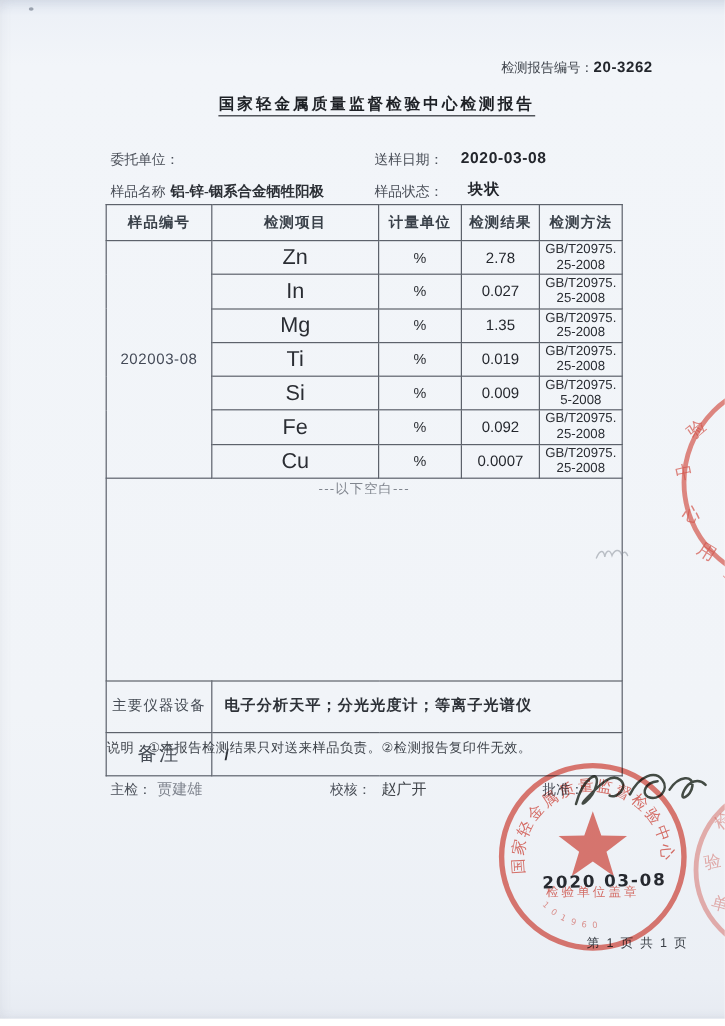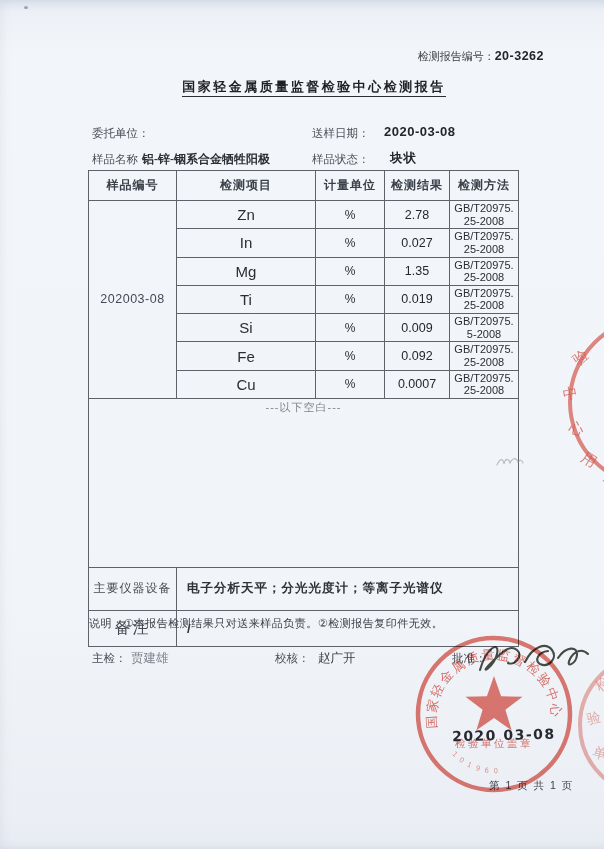--- a/index.html
+++ b/index.html
@@ -18,21 +18,21 @@
   .info-label{position:absolute;font-size:11.5px;color:#4a4f58;}
   .info-value{position:absolute;font-size:11.5px;color:#2c3036;}
   .v-bold{font-weight:bold;font-size:12px;font-family:Liberation Serif, serif;}
   .v-date{font-weight:bold;font-size:13px;color:#23262c;letter-spacing:.5px;}
   .v-state{font-weight:bold;font-size:12.5px;color:#23262c;letter-spacing:1px;}
   table.results{position:absolute;left:88px;top:170px;width:430px;border-collapse:collapse;table-layout:fixed;background:transparent;}
   table.results th,table.results td{border:1px solid #5d626b;text-align:center;vertical-align:middle;padding:1px 2px;}
   table.results th{height:27px;font-size:12px;color:#394049;font-weight:bold;letter-spacing:1px;}
   tr.data-row{height:24px;}
   .c-sample{font-size:12.5px;color:#434956;letter-spacing:.5px;}
-  .c-item{font-size:15px;color:#2a2d33;}
+  .c-item{font-size:18px;color:#2a2d33;}
   .c-unit{font-size:12px;}
   .c-result{font-size:12.5px;color:#24272d;}
   .c-method{font-size:11px;line-height:1.15;word-break:break-all;color:#2a2d33;margin-left:32px;}
   .blank-cell{height:166px;vertical-align:top !important;text-align:center;font-size:11px;color:#80858e;letter-spacing:1px;padding-top:1px;}
   .inst-label{height:40px;font-size:12px;color:#454b54;letter-spacing:1px;}
   .inst-value{text-align:left !important;padding-left:10px !important;font-size:12.5px;font-weight:bold;color:#2e3238;letter-spacing:1px;}
   .remark-label{height:33px;font-size:16px;color:#454b54;letter-spacing:2px;}
   .remark-value{text-align:left !important;padding-left:10px !important;font-size:13px;font-weight:bold;}
   .note-line{position:absolute;left:89px;top:616px;font-size:11px;color:#3c4148;letter-spacing:.5px;}
   .sig-row{position:absolute;left:0;top:651px;width:100%;font-size:11.5px;color:#4a4f58;}

